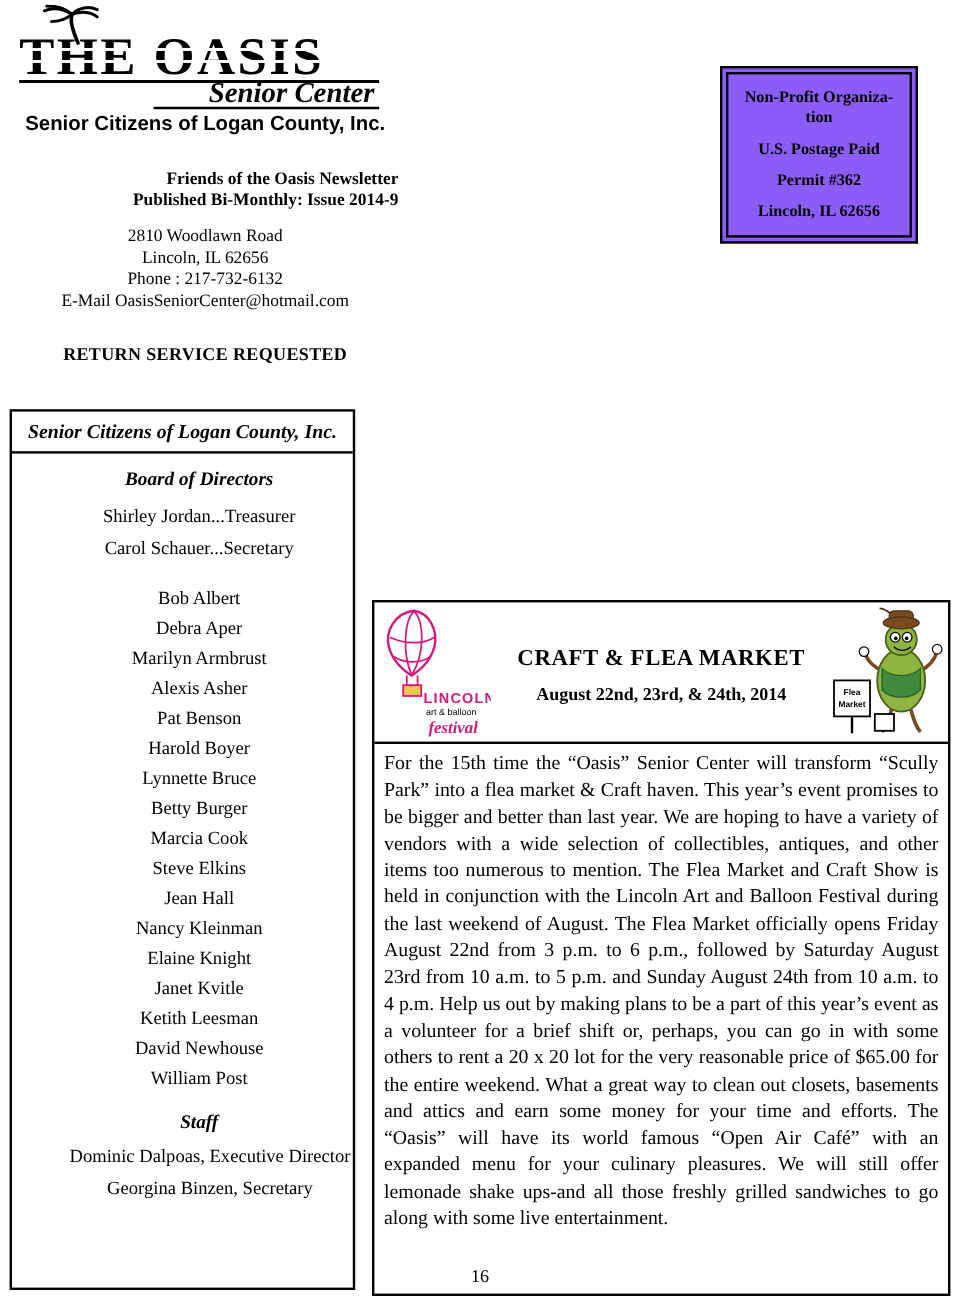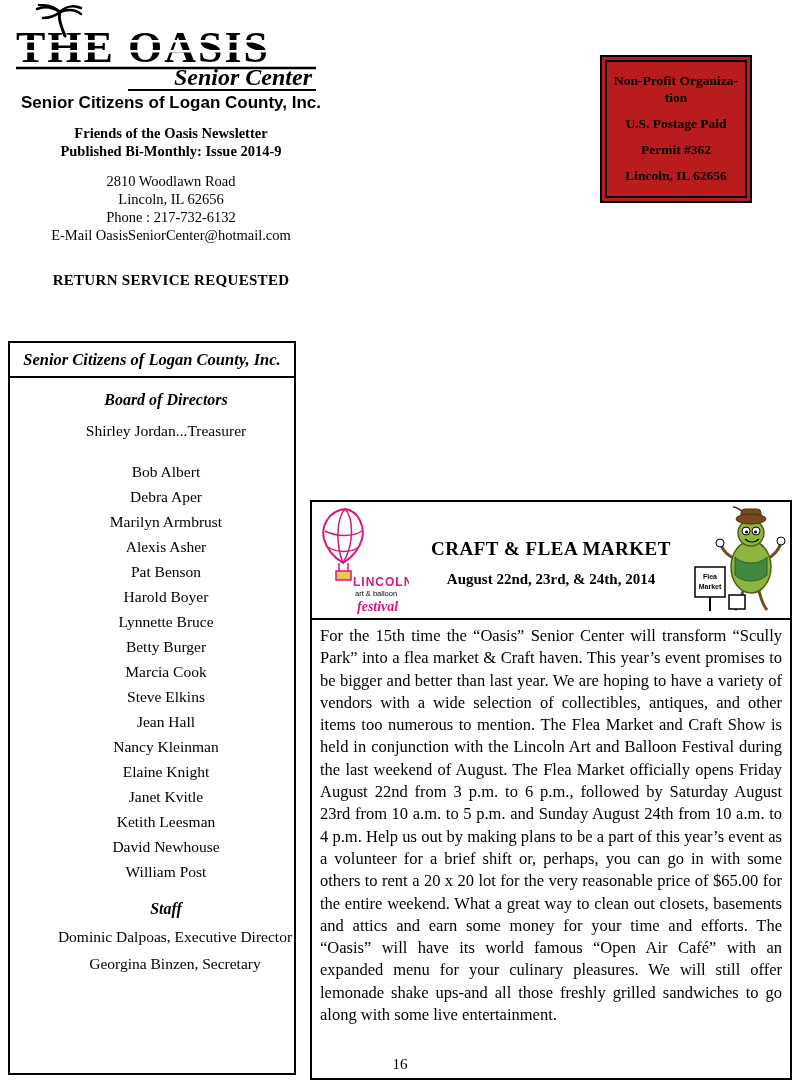--- a/index.html
+++ b/index.html
@@ -13,30 +13,30 @@
   .masthead { position:absolute; left:10px; top:4px; width:322px; }
   .logo { display:block; }
   .logo-main  { font-family:"Liberation Serif", serif; font-weight:bold; font-size:44px; letter-spacing:2px; fill:#000; }
   .logo-script{ font-family:"Liberation Serif", serif; font-style:italic; font-weight:bold; font-size:24px; fill:#000; }
   .stroke3 { stroke:#000; stroke-width:3;   fill:none; stroke-linecap:round; }
   .stroke2 { stroke:#000; stroke-width:2.5; fill:none; stroke-linecap:round; }
   .org-name {
     font-family:"Liberation Sans", sans-serif; font-weight:bold; font-size:17px;
     text-align:center; width:322px; margin-top:1px;
   }
-  .mast-info    { text-align:center; font-weight:bold; font-size:14.5px; margin-top:11px; }
+  .mast-info    { text-align:right; font-weight:bold; font-size:14.5px; margin-top:27px; }
   .mast-info div{ line-height:18px; }
   .mast-address { text-align:center; font-weight:normal; font-size:14.5px; margin-top:12px; }
   .mast-address div { line-height:18px; }
   .return-service { text-align:center; font-weight:bold; font-size:15px; margin-top:28px; letter-spacing:0.3px; }
 
   
   .postage-outer {
-    position:absolute; left:600px; top:55px; width:152px;
-    border:2px solid #000; padding:3px; background:#b91c1c;
+    position:absolute; left:600px; top:55px; width:165px;
+    border:2px solid #000; padding:3px; background:#8b5cf6;
   }
   .postage-inner {
     border:2px solid #000; padding:10px 4px 12px;
     text-align:center; font-weight:bold; font-size:13.5px; line-height:17px;
   }
   .pline.gap { margin-top:9px; }
 
   
   .board-box {
     position:absolute; left:8px; top:341px; width:288px; height:734px;
@@ -129,20 +129,21 @@
       <div class="pline gap">Lincoln, IL  62656</div>
     </div>
   </div>
 
   <div class="board-box">
     <div class="board-title">Senior Citizens of Logan County, Inc.</div>
     <div class="board-content">
       <div class="sub-heading">Board of Directors</div>
       <div class="officers">
           <div class="officer">Shirley Jordan...Treasurer</div>
+          <div class="officer">Carol Schauer...Secretary</div>
         </div>
       <div class="members">
           <div class="member">Bob Albert</div>
           <div class="member">Debra Aper</div>
           <div class="member">Marilyn Armbrust</div>
           <div class="member">Alexis Asher</div>
           <div class="member">Pat Benson</div>
           <div class="member">Harold Boyer</div>
           <div class="member">Lynnette Bruce</div>
           <div class="member">Betty Burger</div>

